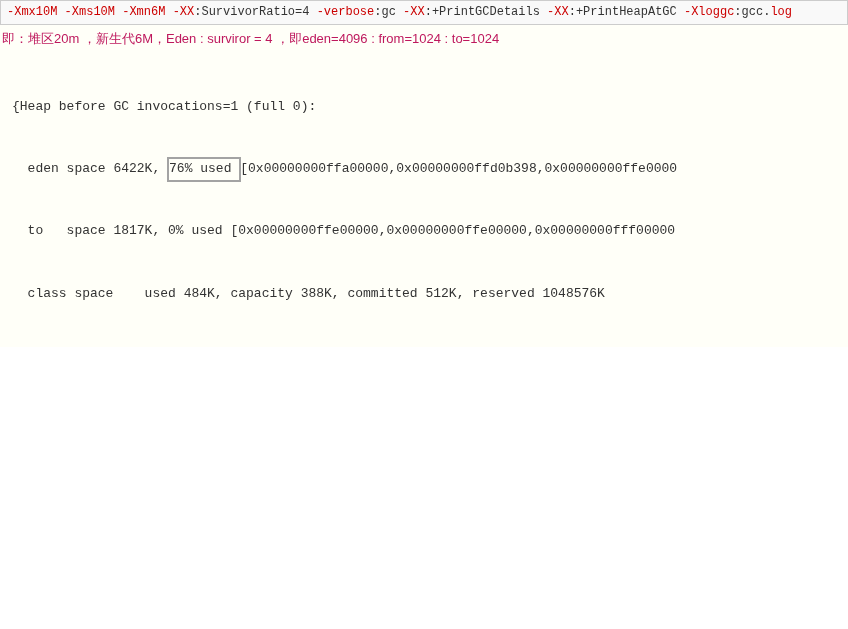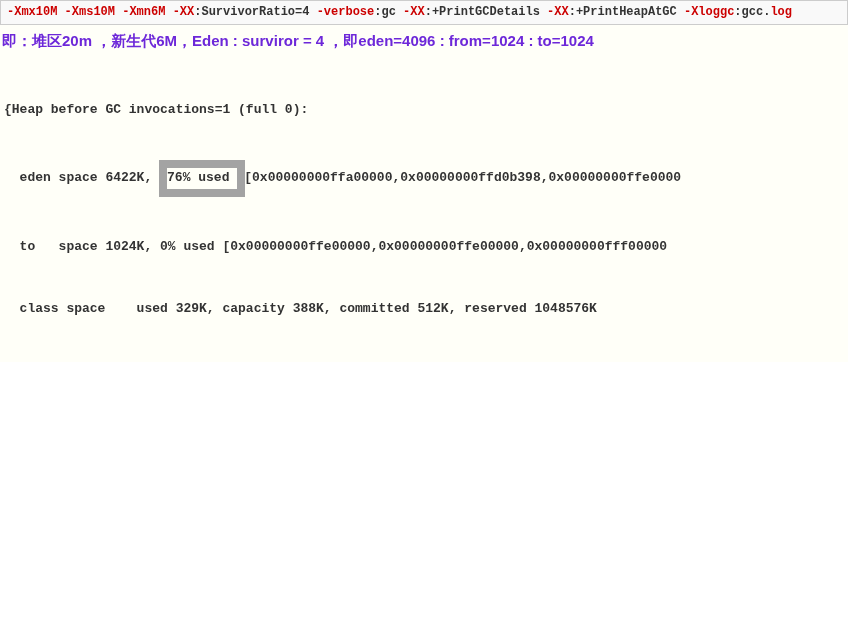--- a/index.html
+++ b/index.html
@@ -1,19 +1,18 @@
 <!DOCTYPE html>
 <html><head>
   <meta charset="utf-8">
   <style>
     * {
       margin: 0;
       padding: 0;
       box-sizing: border-box;
-      font-weight: bold;
     }
     body {
       font-family: Consolas, Monaco, "Courier New", monospace;
       font-size: 13px;
       line-height: 1.6;
       background: #ffffff;
       color: #333;
       width: 848px;
     }
     .cmd-bar {
@@ -26,52 +25,52 @@
     }
     .cmd-bar .red {
       color: #cc0000;
     }
     .cmd-bar .normal {
       color: #333;
     }
     .desc {
       font-family: "Microsoft YaHei", Arial, sans-serif;
       padding: 4px 2px;
-      color: #6d28d9;
-      font-size: 15px;
+      color: #be185d;
+      font-size: 13px;
       background: #fffff8;
     }
     .code {
       background: #fffff8;
       padding: 1px 0;
       font-size: 13px;
       color: #333;
       white-space: pre;
       overflow: hidden;
     }
     .line {
-      padding: 0 4px;
+      padding: 0 12px;
       position: relative;
       white-space: pre;
     }
     .redbox {
-      border: 8px solid #a3a3a3;
+      border: 2px solid #a3a3a3;
       display: inline-block;
       margin: -2px -1px;
       padding: 0;
     }
   </style>
 </head>
 <body>
 
 <div class="cmd-bar">
   <span class="red">-Xmx10M -Xms10M -Xmn6M -XX</span><span class="normal">:SurvivorRatio=4 </span><span class="red">-verbose</span><span class="normal">:gc </span><span class="red">-XX</span><span class="normal">:+PrintGCDetails </span><span class="red">-XX</span><span class="normal">:+PrintHeapAtGC </span><span class="red">-Xloggc</span><span class="normal">:gcc.</span><span class="red">log</span>
 </div>
 
 <div class="desc">即：堆区20m ，新生代6M，Eden : surviror = 4 ，即eden=4096 : from=1024 : to=1024</div>
 
 <div class="code">
   <div class="line">{Heap before GC invocations=1 (full 0):</div>
   <div class="line"><span>  eden space 6422K, </span><span class="redbox">76% used </span><span>[0x00000000ffa00000,0x00000000ffd0b398,0x00000000ffe0000</span></div>
-  <div class="line">  to   space 1024K, 0% used [0x00000000ffe00000,0x00000000ffe00000,0x00000000fff00000</div>
-  <div class="line">  class space    used 329K, capacity 388K, committed 512K, reserved 1048576K</div>
+  <div class="line">  to   space 1817K, 0% used [0x00000000ffe00000,0x00000000ffe00000,0x00000000fff00000</div>
+  <div class="line">  class space    used 484K, capacity 388K, committed 512K, reserved 1048576K</div>
   
 </div>
 
 </body></html>

